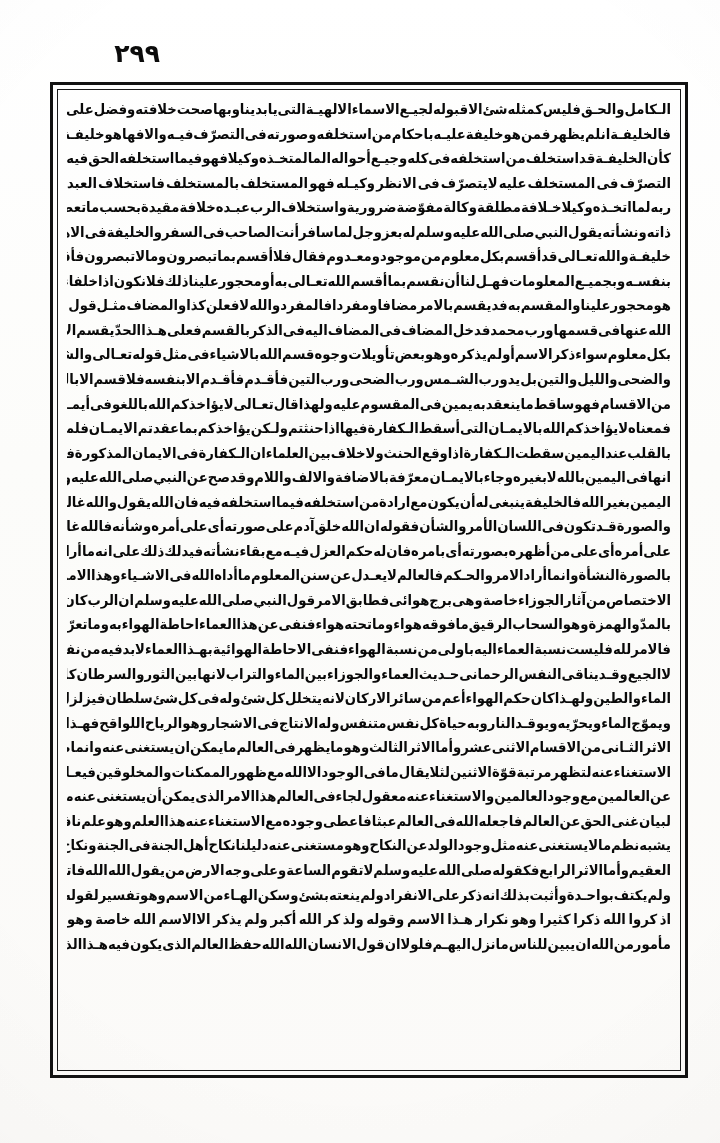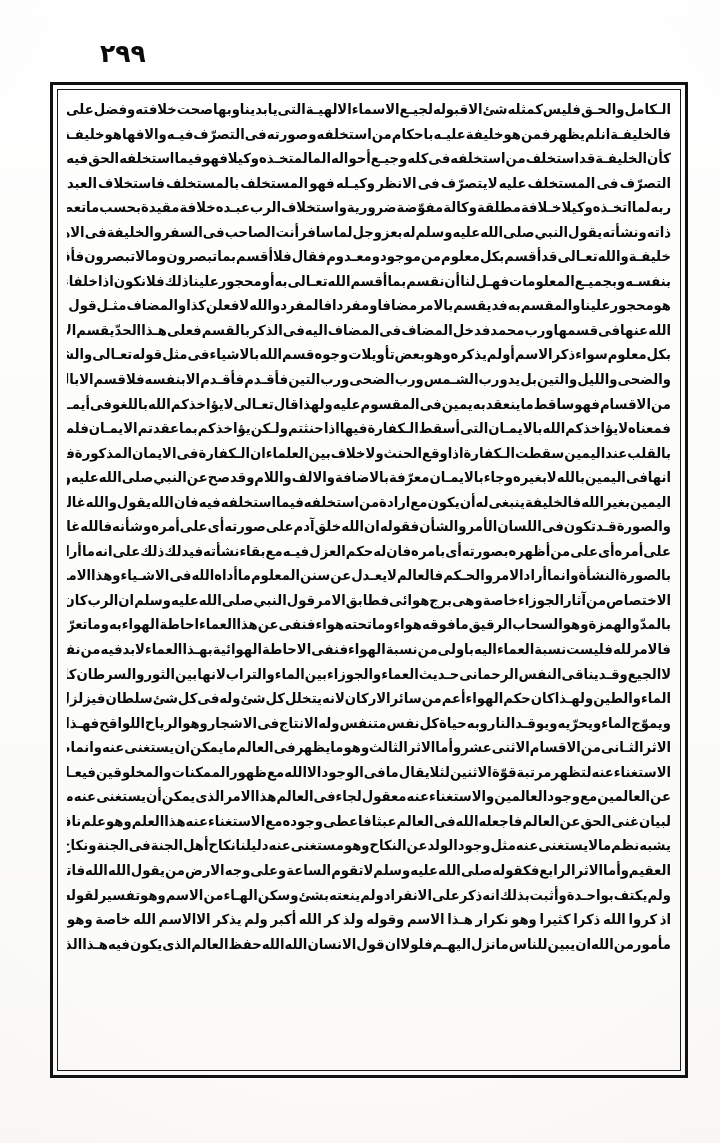--- a/index.html
+++ b/index.html
@@ -33,21 +33,21 @@
       linear-gradient(180deg, #ffffff 0%, #fcfcfa 40%, #fbfaf8 100%);
     pointer-events: none;
   }
 
   
   #folio-number {
     position: absolute;
     left: 100px;
     top: 41px;
     width: 60px;
-    text-align: left;
+    text-align: right;
     font-family: "DejaVu Sans", sans-serif;
     font-size: 25px;
     font-weight: 700;
     letter-spacing: 0.5px;
     color: #0b0b0b;
     direction: rtl;
     line-height: 1;
   }
 
   

